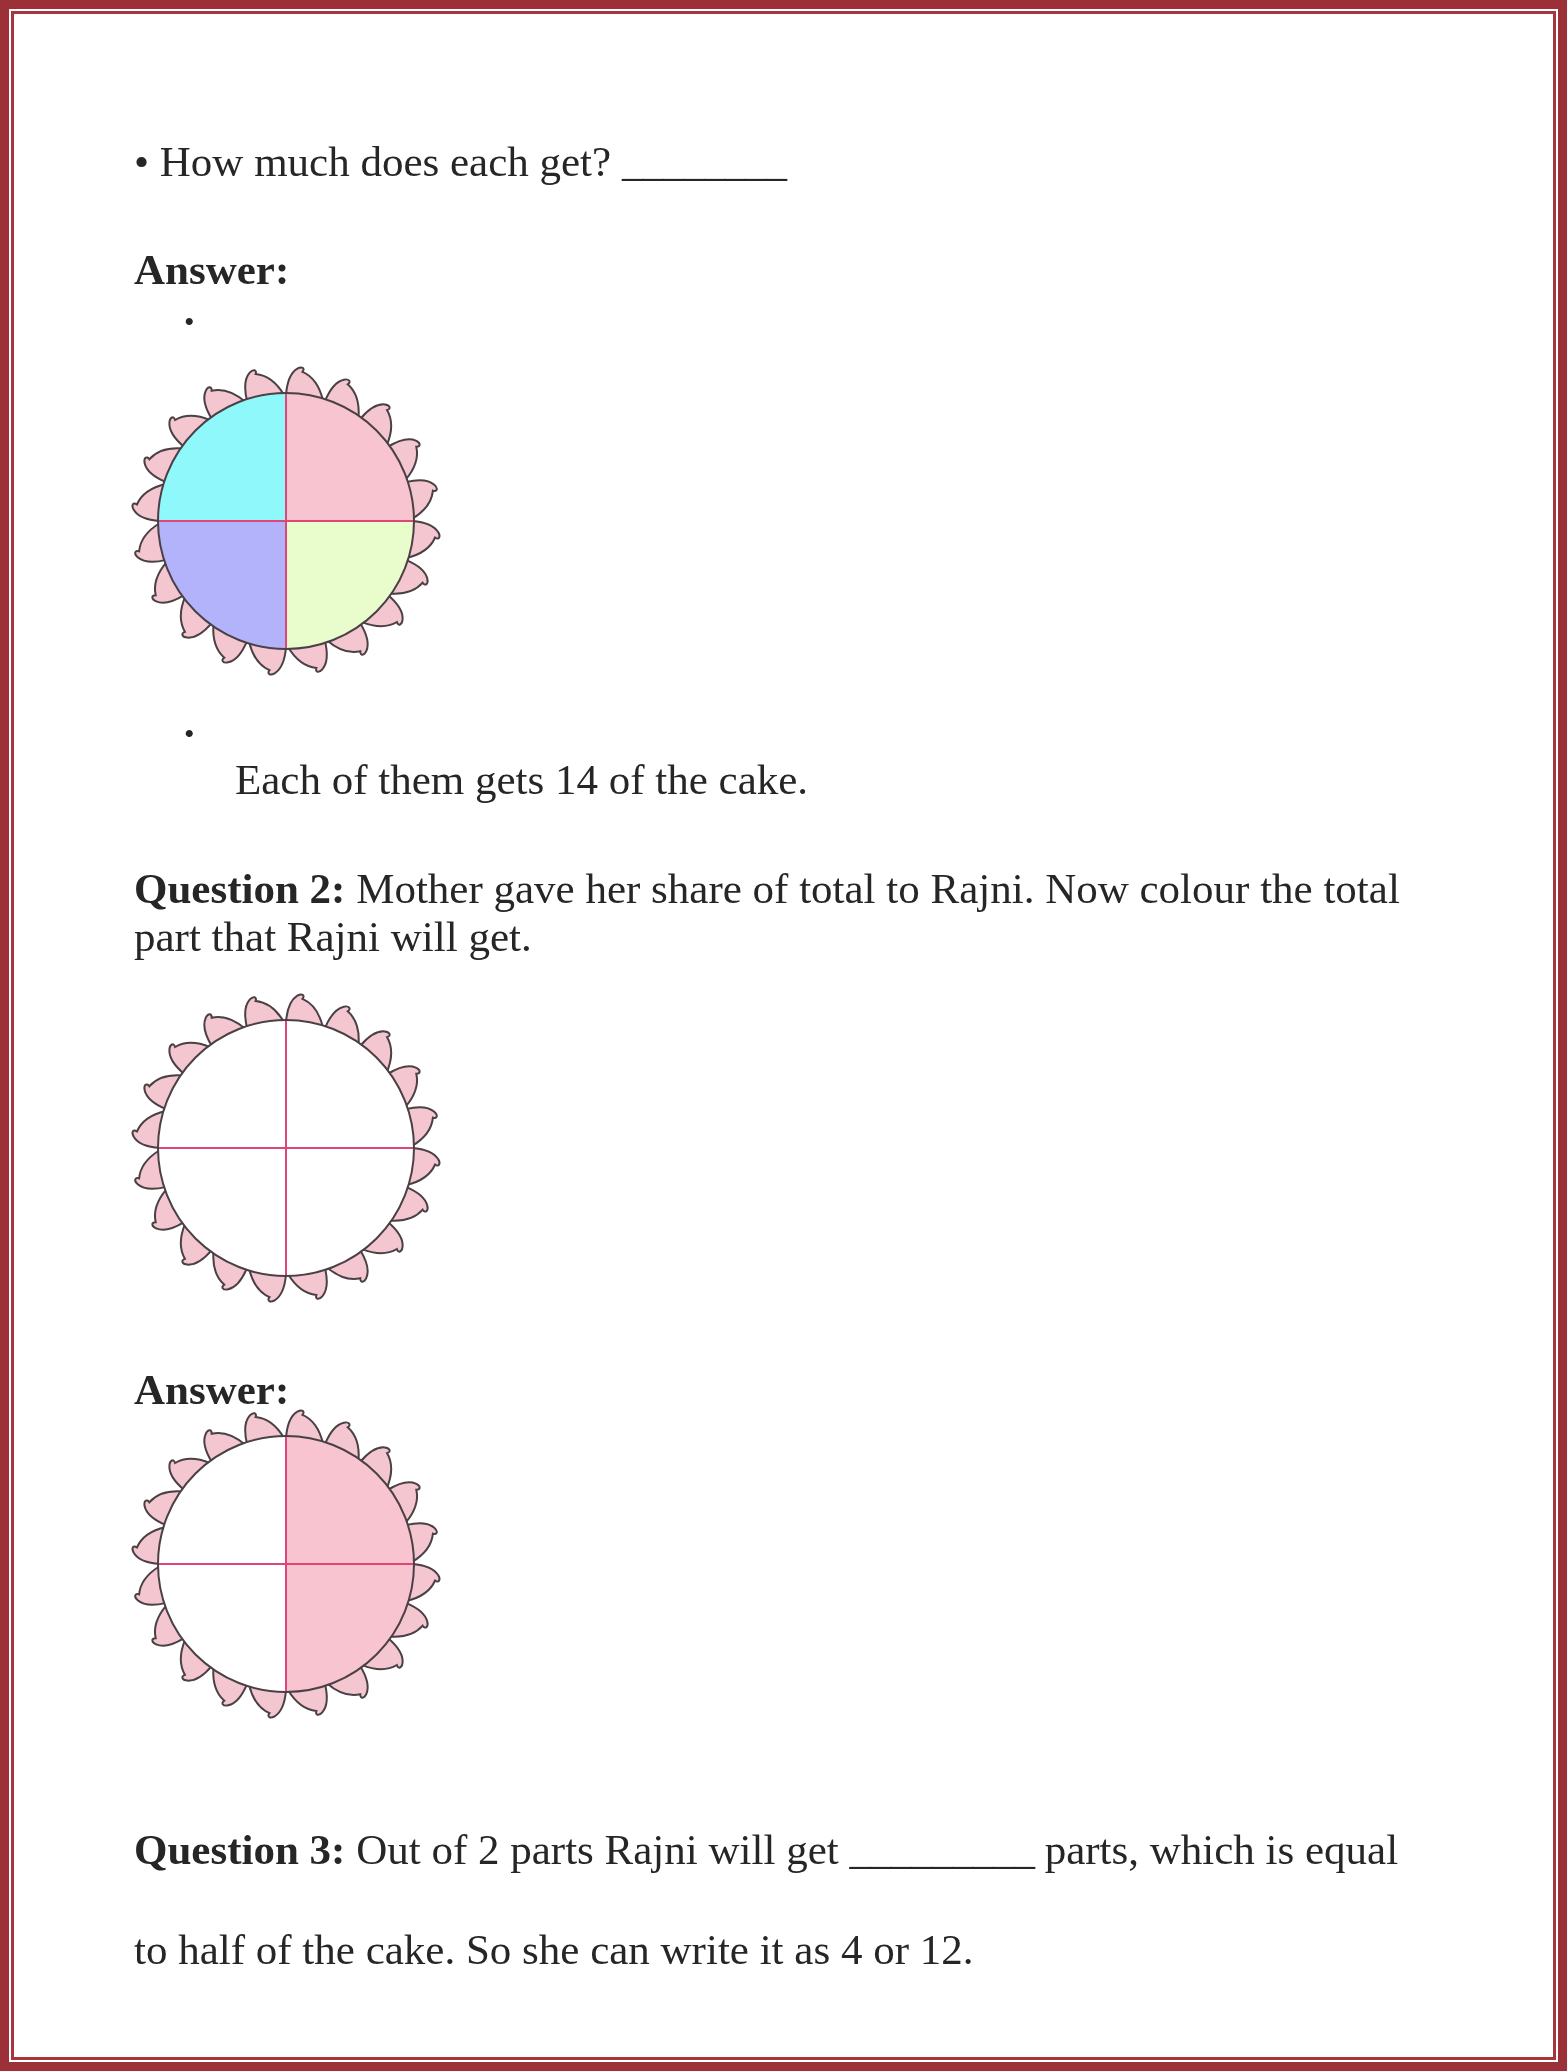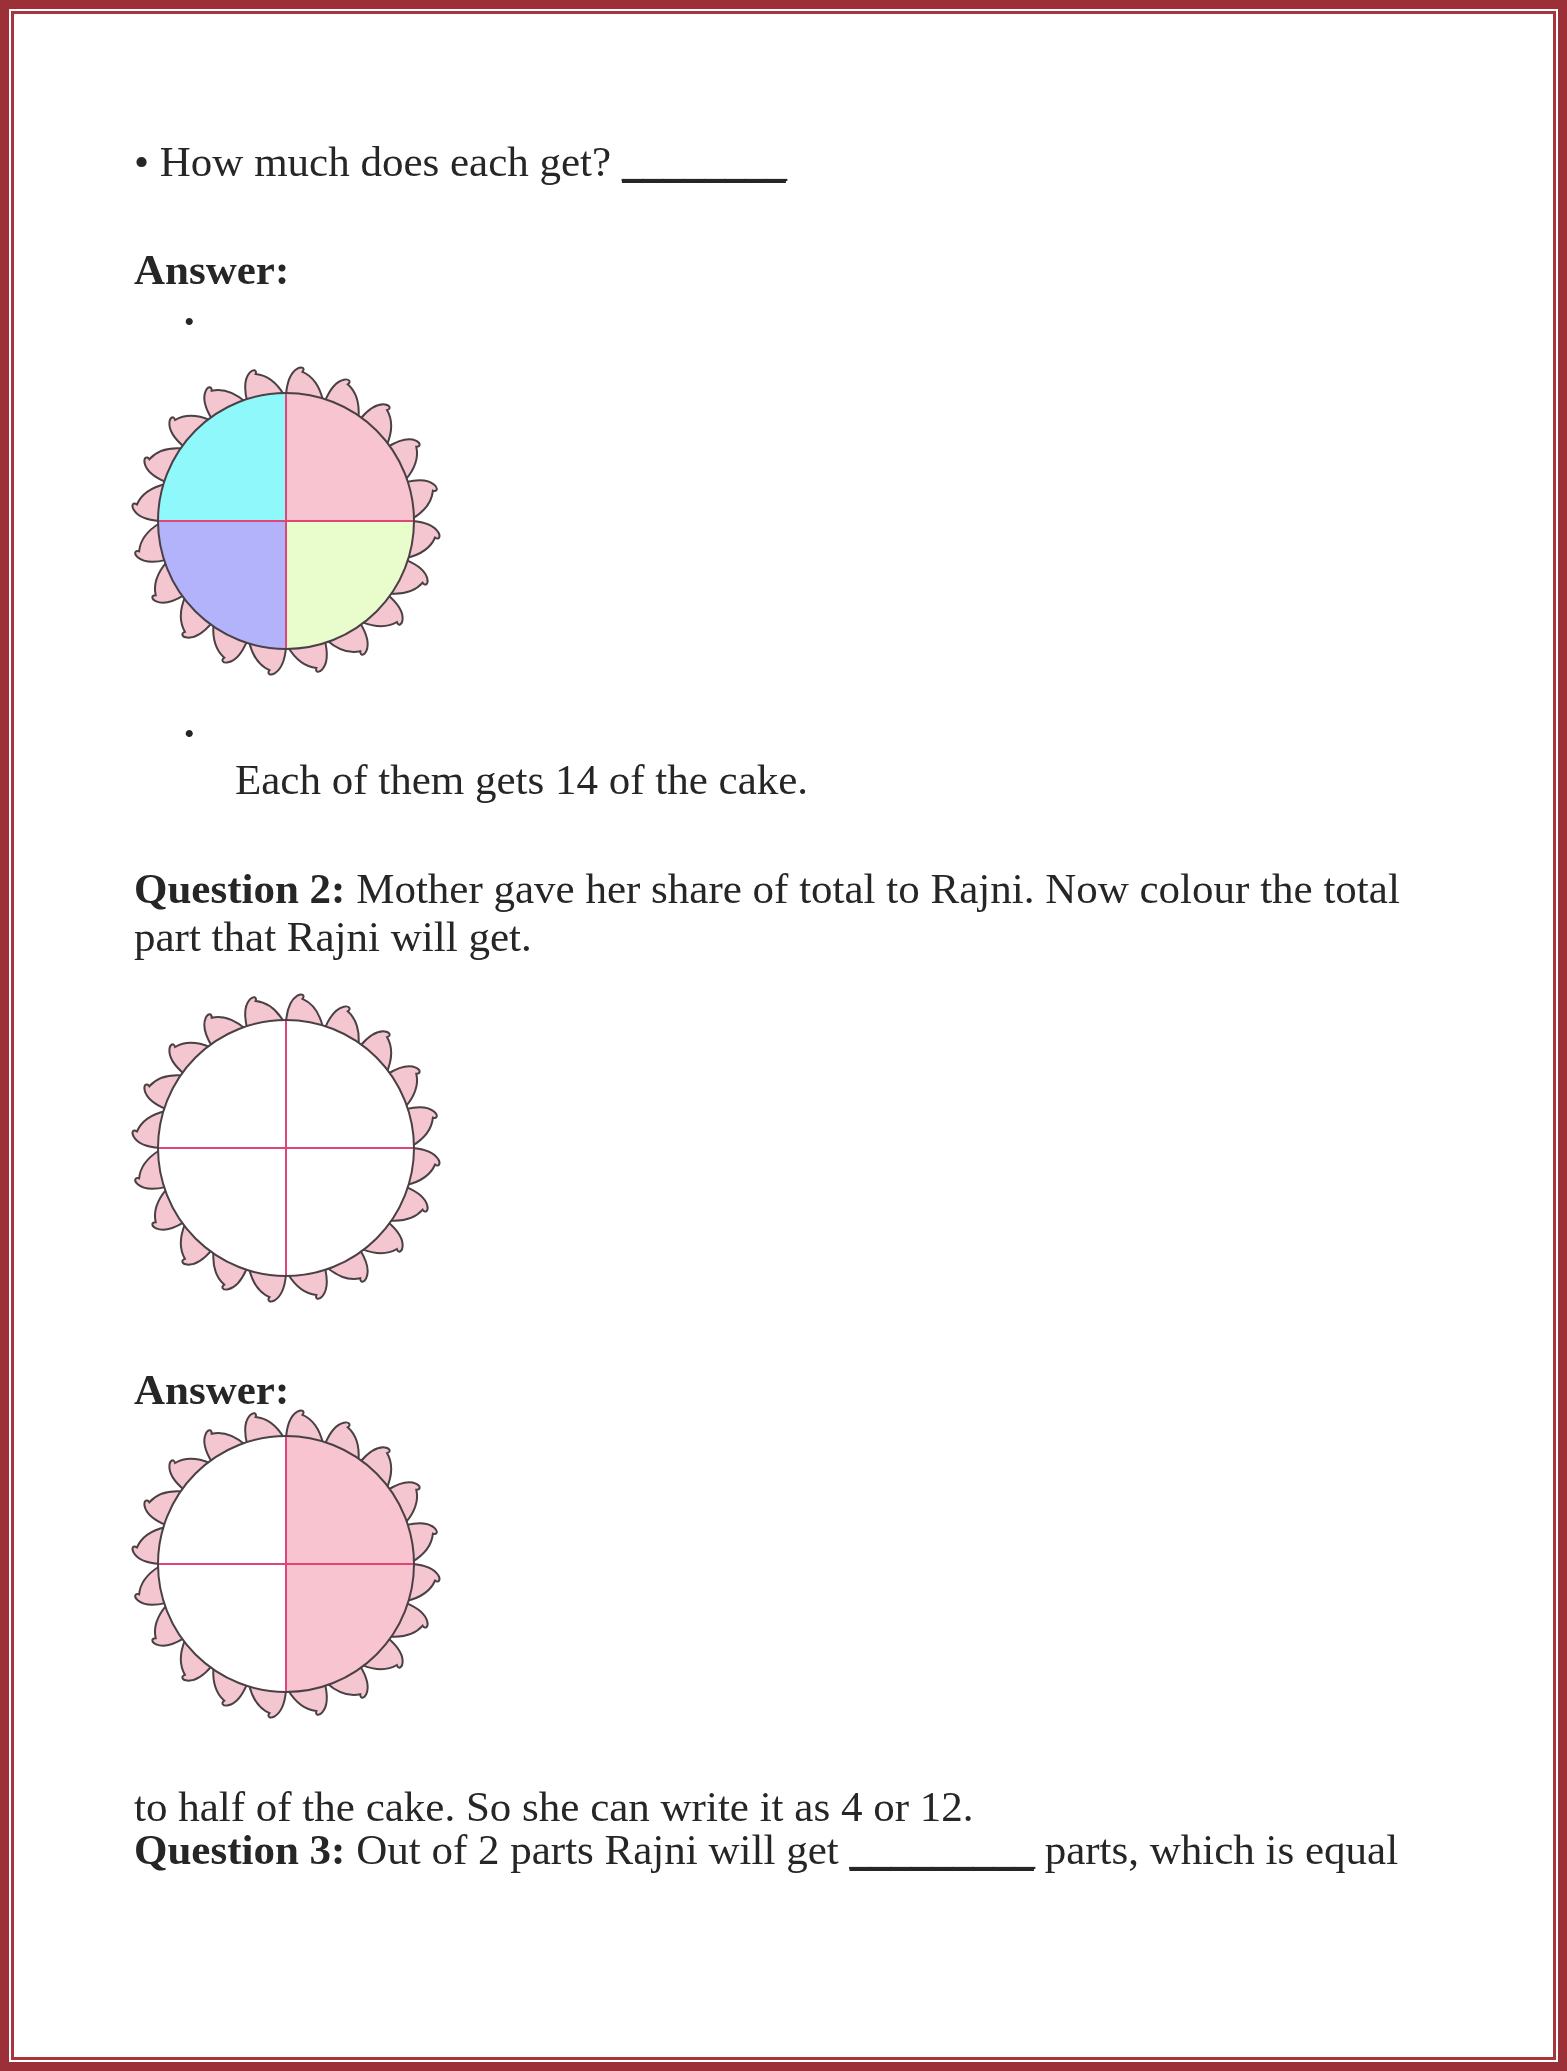--- a/index.html
+++ b/index.html
@@ -17,21 +17,21 @@
     position: absolute; left: 11px; top: 11px; right: 11px; bottom: 11px;
     border: 3px solid #a8343c;
   }
   .line {
     position: absolute; white-space: nowrap;
     font-size: 43px; line-height: 48px;
   }
   .bold { font-weight: bold; margin-top: 31px; }
   .bullet { position: absolute; font-size: 30px; line-height: 48px; }
   .cake { position: absolute; width: 330px; height: 330px; }
-  .blank { letter-spacing: -1px; text-decoration: underline; }
+  .blank { letter-spacing: -1px; }
 </style>
 </head>
 <body>
 
 <div class="frame-outer"></div>
 <div class="frame-inner"></div>
 
 <div class="line" style="left:134px; top:138px;">
   <span>•</span>
   <span>How much does each get?</span>
@@ -142,13 +142,13 @@
     <line x1="37" y1="165" x2="293" y2="165" stroke="#e0457a" stroke-width="2"></line>
     <circle cx="165" cy="165" r="128" fill="none" stroke="#4a4045" stroke-width="2"></circle>
   </svg></div>
 
 <div class="line" style="left:134px; top:1826px;">
   <span class="bold">Question 3:</span>
   <span>Out of 2 parts Rajni will get</span>
   <span class="blank">_________</span>
   <span>parts, which is equal</span>
 </div>
-<div class="line" style="left:134px; top:1783px;">to half of the cake. So she can write it as 4 or 12.</div>
+<div class="line" style="left:134px; top:1926px;">to half of the cake. So she can write it as 4 or 12.</div>
 
 </body></html>

